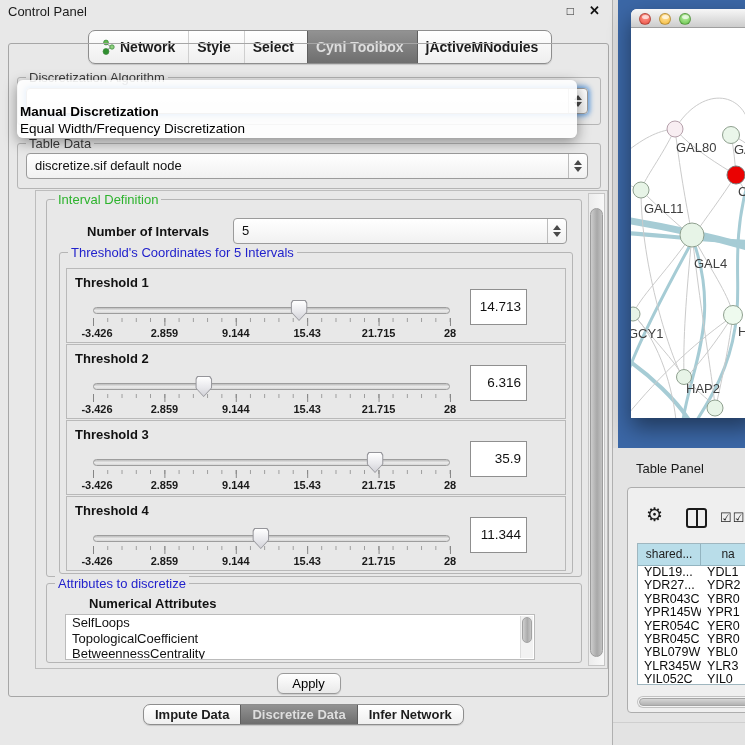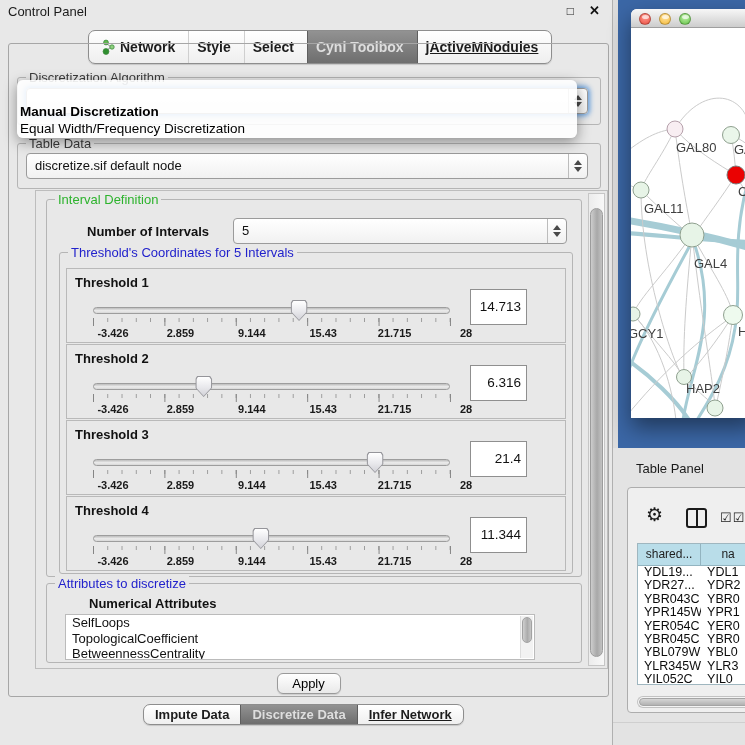--- a/index.html
+++ b/index.html
@@ -11,21 +11,21 @@
   .cp-titlebar { position:absolute; left:0; top:0; right:0; height:24px;padding-left:44px; }
   .cp-title { position:absolute; left:8px; top:4px; font-size:13px; color:#1a1a1a; }
   .cp-float { position:absolute; right:38px; top:4px; font-size:12px; color:#222; cursor:default; }
   .cp-close { position:absolute; right:12px; top:3px; font-size:13px; font-weight:bold; color:#111; cursor:default; }
 
   
   .seg { position:absolute; display:flex; border:1px solid #8d8d8d; border-radius:7px; background:linear-gradient(#ffffff,#efefef); overflow:hidden; box-shadow:0 1px 1px rgba(0,0,0,0.15); }
   .seg .sg { padding:0 13px; display:flex; align-items:center; gap:5px; font-weight:bold; color:#1c1c1c; white-space:nowrap; }
   .seg .sg + .sg { border-left:1px solid #cfcfcf;padding-left:8px; }
   .seg .sg.sel { background:linear-gradient(#929292,#6e6e6e); color:#dedede; border-left:1px solid #5e5e5e; }
-  .seg .sg.sel + .sg { border-left:1px solid #5e5e5e;text-decoration:underline; }
+  .seg .sg.sel + .sg { border-left:1px solid #5e5e5e; }
   #top-tabs { left:88px; top:30px; height:34px; font-size:14px; }
   #bottom-tabs { left:143px; top:704px; height:21px; font-size:13px; }
   #bottom-tabs .sg { padding:0 11px; }
 
   
   #outer-box { position:absolute; left:8px; top:43px; width:601px; height:654px; border:1px solid #a6a6a6; border-radius:3px; }
 
   
   .group { position:absolute; border:1px solid #b5b5b5; border-radius:3px; }
   .gtitle { position:absolute; top:-8px; left:8px; background:#e8e8e8; padding:0 3px; font-size:13px; line-height:15px; }
@@ -61,21 +61,21 @@
   #thresh-group { left:12px; top:52px; width:514px; height:322px; }
 
   .tpanel { position:absolute; left:6px; width:500px; height:75px; border:1px solid #b9b9b9; background:#e8e8e8; }
   .tpanel .ttl { position:absolute; left:8px; top:6px; font-weight:bold; font-size:13px; }
   .slider { position:absolute; left:26px; top:36px; width:357px; height:34px; }
   .track { position:absolute; left:0; right:0; top:2px; height:7px; border:1px solid #9d9d9d; border-radius:4px; background:linear-gradient(#bdbdbd,#ededed 55%,#d6d6d6); }
   .thumb { position:absolute; top:-5px; width:17px; height:21px; transform:translateX(-50%); clip-path:polygon(12% 0,88% 0,100% 14%,100% 56%,50% 100%,0 56%,0 14%); background:#95959a; }
   .thumb::after { content:""; position:absolute; inset:1px; clip-path:polygon(12% 0,88% 0,100% 14%,100% 56%,50% 100%,0 56%,0 14%); background:linear-gradient(#ffffff,#e8e8ec 55%,#d2d2d8); }
   .ticks-major { position:absolute; left:0; top:13px; width:358px; height:8px; background-image:linear-gradient(to right,#858585 1px,transparent 1px); background-size:71.4px 100%; }
   .ticks-minor { position:absolute; left:0; top:13px; width:358px; height:4px; background-image:linear-gradient(to right,#9a9a9a 1px,transparent 1px); background-size:14.28px 100%; }
-  .tlb { position:absolute; top:22px; transform:translateX(-50%); font-size:11px; font-weight:bold; color:#1a1a1a; white-space:nowrap;margin-left:16px; }
+  .tlb { position:absolute; top:22px; transform:translateX(-50%); font-size:11px; font-weight:bold; color:#1a1a1a; white-space:nowrap; }
   .vbox { position:absolute; right:38px; top:20px; width:57px; height:36px; background:#fff; border:1px solid #8f8f8f; font-size:13.5px; text-align:right; padding:9px 5px 0 0; }
 
   #attr-group { left:10px; top:392px; width:536px; height:80px; }
   #attr-label { position:absolute; left:6px; top:12px; font-weight:bold;padding-left:36px; }
   #attr-list { position:absolute; left:18px; top:30px; right:46px; height:46px; background:#fff; border:1px solid #bbb; overflow:hidden; }
   #attr-list .li { padding-left:6px; font-size:13px; line-height:15.5px; color:#111; }
   #attr-vscroll { position:absolute; right:1px; top:1px; bottom:1px; width:13px; background:#f2f2f2; border-left:1px solid #ddd; }
   #attr-vscroll .vthumb { position:absolute; left:1px; right:1px; top:1px; height:62%; border-radius:6px; background:linear-gradient(to right,#cfcfcf,#ababab 55%,#c6c6c6); border:1px solid #a2a2a2; }
 
   #apply-btn { position:absolute; left:50%; transform:translateX(-50%); top:629px; width:64px; height:21px; background:linear-gradient(#ffffff,#e9e9e9); border:1px solid #9a9a9a; border-radius:6px; font-size:13px; text-align:center; line-height:19px; box-shadow:0 1px 1px rgba(0,0,0,0.12); }
@@ -231,21 +231,21 @@
               <div class="thumb" style="left: 78.9983%;"></div>
               <div class="ticks-minor"></div>
               <div class="ticks-major"></div>
               <span class="tlb" style="left:4px;">-3.426</span>
               <span class="tlb" style="left:71.4px;">2.859</span>
               <span class="tlb" style="left:142.8px;">9.144</span>
               <span class="tlb" style="left:214.2px;">15.43</span>
               <span class="tlb" style="left:285.6px;">21.715</span>
               <span class="tlb" style="left:357px;">28</span>
             </div>
-            <div class="vbox">21.4</div>
+            <div class="vbox">35.9</div>
           </div>
 
           <div class="tpanel" style="top:243px;">
             <span class="ttl">Threshold 4</span>
             <div class="slider">
               <div class="track"></div>
               <div class="thumb" style="left: 46.9993%;"></div>
               <div class="ticks-minor"></div>
               <div class="ticks-major"></div>
               <span class="tlb" style="left:4px;">-3.426</span>

